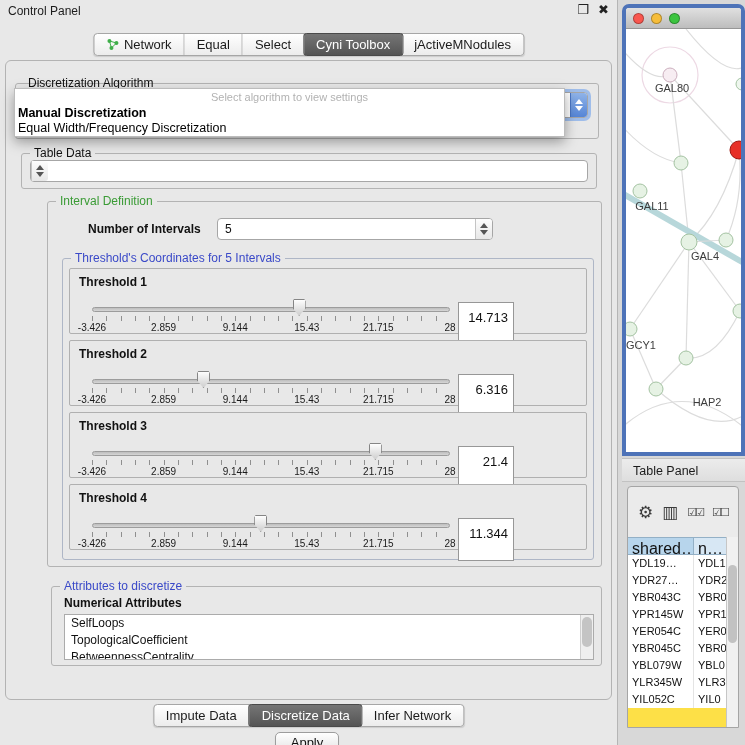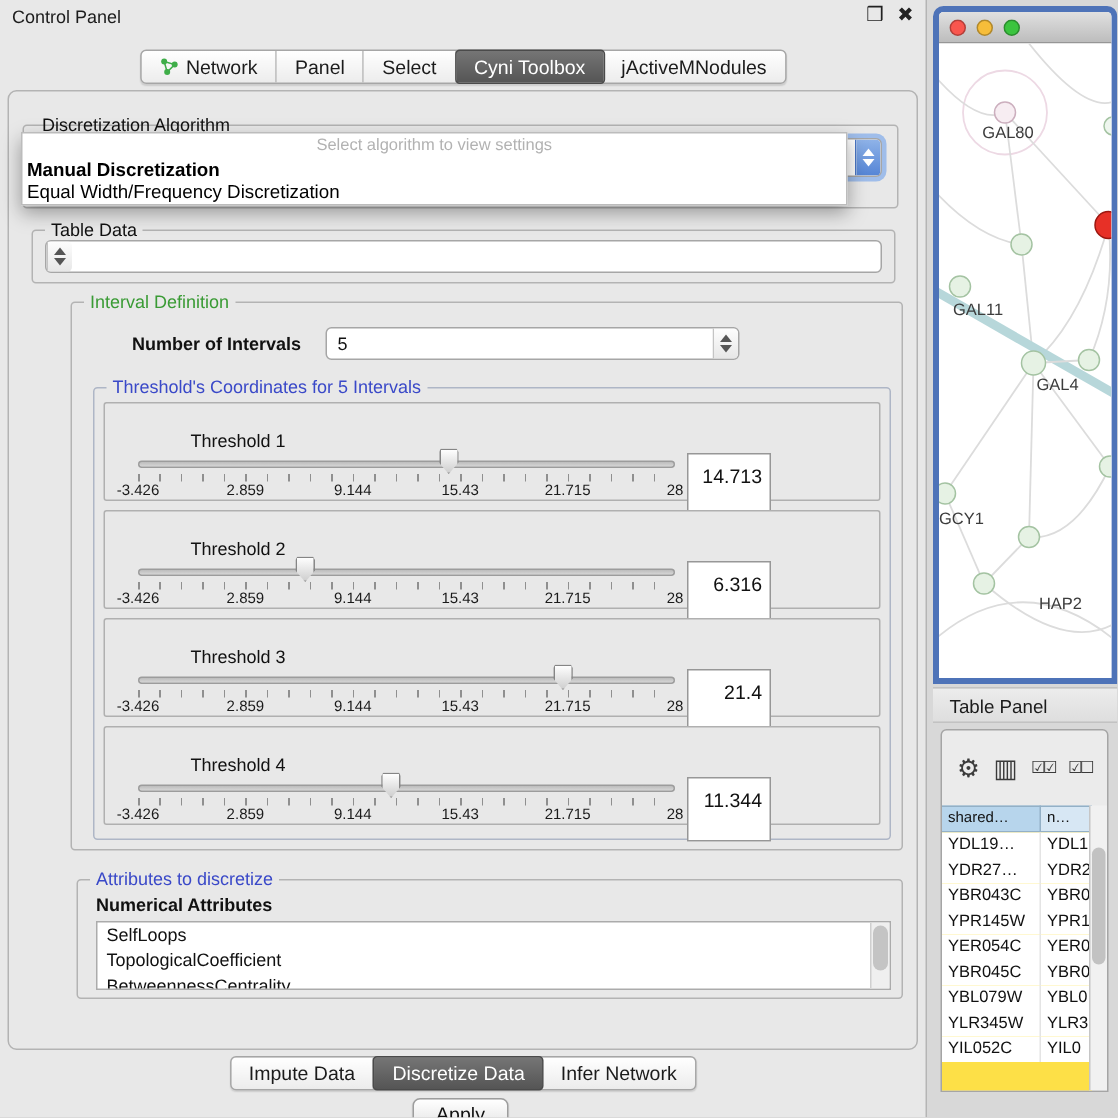--- a/index.html
+++ b/index.html
@@ -39,21 +39,21 @@
 
   
   .algo-popup { position:absolute; left:14px; top:88px; width:551px; height:49px; background:#fff; border:1px solid #bcbcbc; box-shadow:0 5px 12px rgba(0,0,0,.35); z-index:6; overflow:hidden; }
   .popup-placeholder { text-align:center; color:#b2b2b2; font-size:11px; height:17px; line-height:17px; }
   .popup-option { font-size:12.5px; padding-left:3px; height:15px; line-height:15px; color:#000; }
   .popup-option.bold { font-weight:bold; }
 
   
   .bold-label { font-weight:bold; font-size:12px; position:absolute; }
   .threshold-panel { position:relative; width:518px; height:66px; border:1px solid #b0b0b0; border-radius:2px; background:#e8e8e8; margin-bottom:6px; }
-  .th-label { position:absolute; left:9px; top:18px; font-weight:normal; font-size:12px;margin-left:48px; }
+  .th-label { position:absolute; left:9px; top:6px; font-weight:bold; font-size:12px; }
   .slider { position:absolute; left:22px; top:30px; width:358px; height:34px; }
   .slider-track { position:absolute; left:0; right:0; top:8px; height:5px; background:linear-gradient(#bdbdbd,#d6d6d6); border:1px solid #9c9c9c; border-radius:3px; }
   .slider-ticks { position:absolute; left:0; right:0; top:17px; height:5px; background:repeating-linear-gradient(to right,#8f8f8f 0 1px,transparent 1px 4%); }
   .slider-thumb { position:absolute; top:0; width:13px; height:17px; margin-left:-6px; background:linear-gradient(#fefefe,#cfcfcf); border:1px solid #858585; clip-path:polygon(10% 0,90% 0,100% 14%,100% 55%,50% 100%,0 55%,0 14%); }
   .slider-scale { position:absolute; left:0; right:0; top:23px; height:12px; font-size:10px; color:#1a1a1a; }
   .slider-scale span { position:absolute; transform:translateX(-50%); white-space:nowrap; }
   .th-value { position:absolute; right:72px; top:33px; width:56px; height:43px; background:#fff; border:1px solid #979797; font-size:13px; text-align:right; padding:7px 5px 0 0; }
 
   
   .listbox { position:absolute; background:#fff; border:1px solid #ababab; overflow:hidden; }
@@ -70,21 +70,21 @@
   .mac-titlebar { position:relative; height:21px; background:linear-gradient(#e0e0e0,#bdbdbd); border-bottom:1px solid #969696; }
   .tl { display:inline-block; width:11px; height:11px; border-radius:50%; margin:5px 0 0 7px; border:1px solid rgba(0,0,0,.28); }
   .net-canvas { position:relative; width:115px; height:423px; background:#fff; }
 
   .tp-header { position:absolute; left:622px; top:458px; width:123px; height:24px; background:linear-gradient(#ececec,#dedede); border-top:1px solid #c2c2c2; border-bottom:1px solid #c2c2c2; line-height:24px; padding-left:11px; font-size:12.5px; color:#1b1b1b; }
 
   .table-window { position:absolute; left:627px; top:486px; width:112px; height:242px; background:#ebebeb; border:1px solid #a5a5a5; border-radius:4px 4px 0 0; overflow:hidden; }
   .table-toolbar { height:50px; display:flex; align-items:center; gap:9px; padding-left:10px; }
   .tb-icon { font-size:17px; color:#3b3b3b; line-height:1; }
   .tb-icon.small { font-size:11px; letter-spacing:-2px; }
-  .thead { display:flex; height:18px; font-size:10px; }
+  .thead { display:flex; height:18px; font-size:16px; }
   .thcell { padding:2px 0 0 4px; overflow:hidden; white-space:nowrap; border-right:1px solid #93b0c6; border-top:1px solid #93b0c6; border-bottom:1px solid #93b0c6; }
   .thcell.c0 { width:66px; background:#b7d5ec; }
   .thcell.c1 { width:34px; background:#d7e7f4; }
   .tbody { position:relative; background:#fde047; width:100px; height:174px; }
   .trow { display:flex; height:17px; font-size:11px; background:#fff; }
   .tcell { padding:2px 0 0 4px; overflow:hidden; white-space:nowrap; }
   .tcell.c0 { width:66px; border-right:1px solid #e4e4e4; }
   .tcell.c1 { width:34px; }
   .table-scroll { position:absolute; right:0; top:50px; bottom:0; width:12px; background:#f1f1f1; border-left:1px solid #c6c6c6; }
   .table-scroll .thumb { position:absolute; left:1px; right:1px; top:28px; height:78px; background:#c2c2c2; border-radius:5px; }
@@ -107,21 +107,21 @@
             <svg width="13" height="13" viewBox="0 0 13 13">
               <path d="M3 3L10 5L5 10L3 3" fill="none" stroke="#3fae49" stroke-width="1"></path>
               <circle cx="3" cy="3" r="2" fill="#3fae49"></circle>
               <circle cx="10" cy="5" r="2" fill="#3fae49"></circle>
               <circle cx="5" cy="10" r="2" fill="#3fae49"></circle>
             </svg>
           </span>
           <span>Network</span>
         </div>
         <div class="tab">
-          <span>Panel</span>
+          <span>Equal</span>
         </div>
         <div class="tab">
           <span>Select</span>
         </div>
         <div class="tab selected">
           <span>Cyni Toolbox</span>
         </div>
         <div class="tab">
           <span>jActiveMNodules</span>
         </div>

